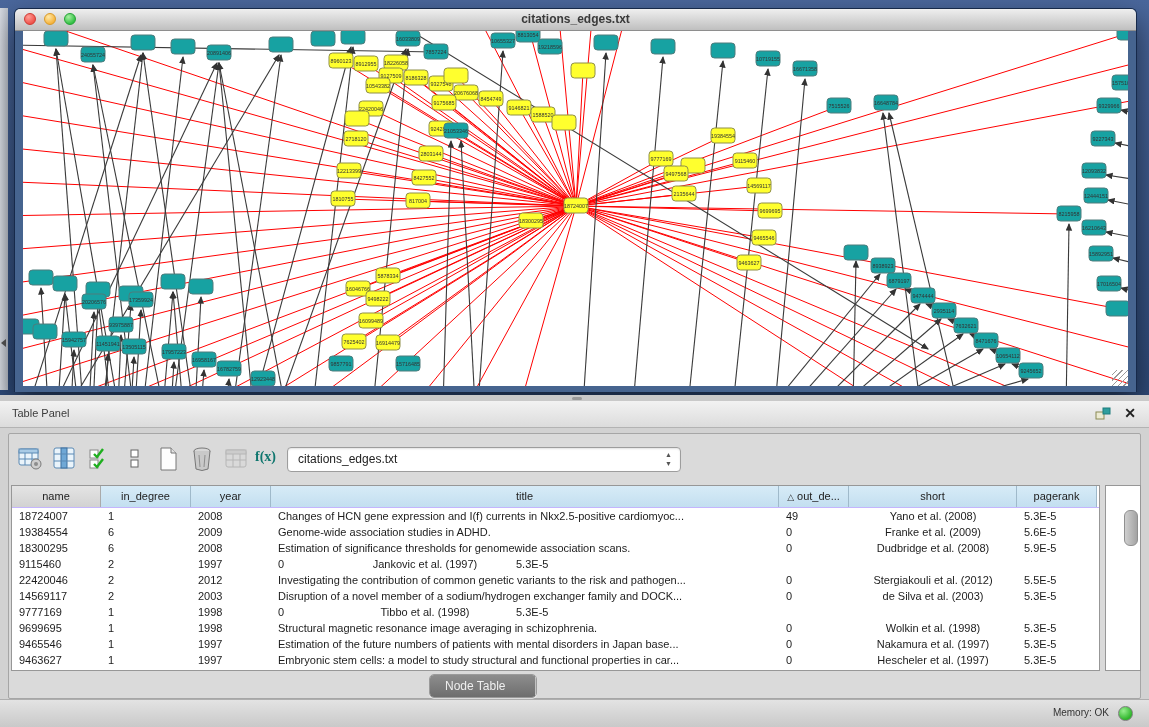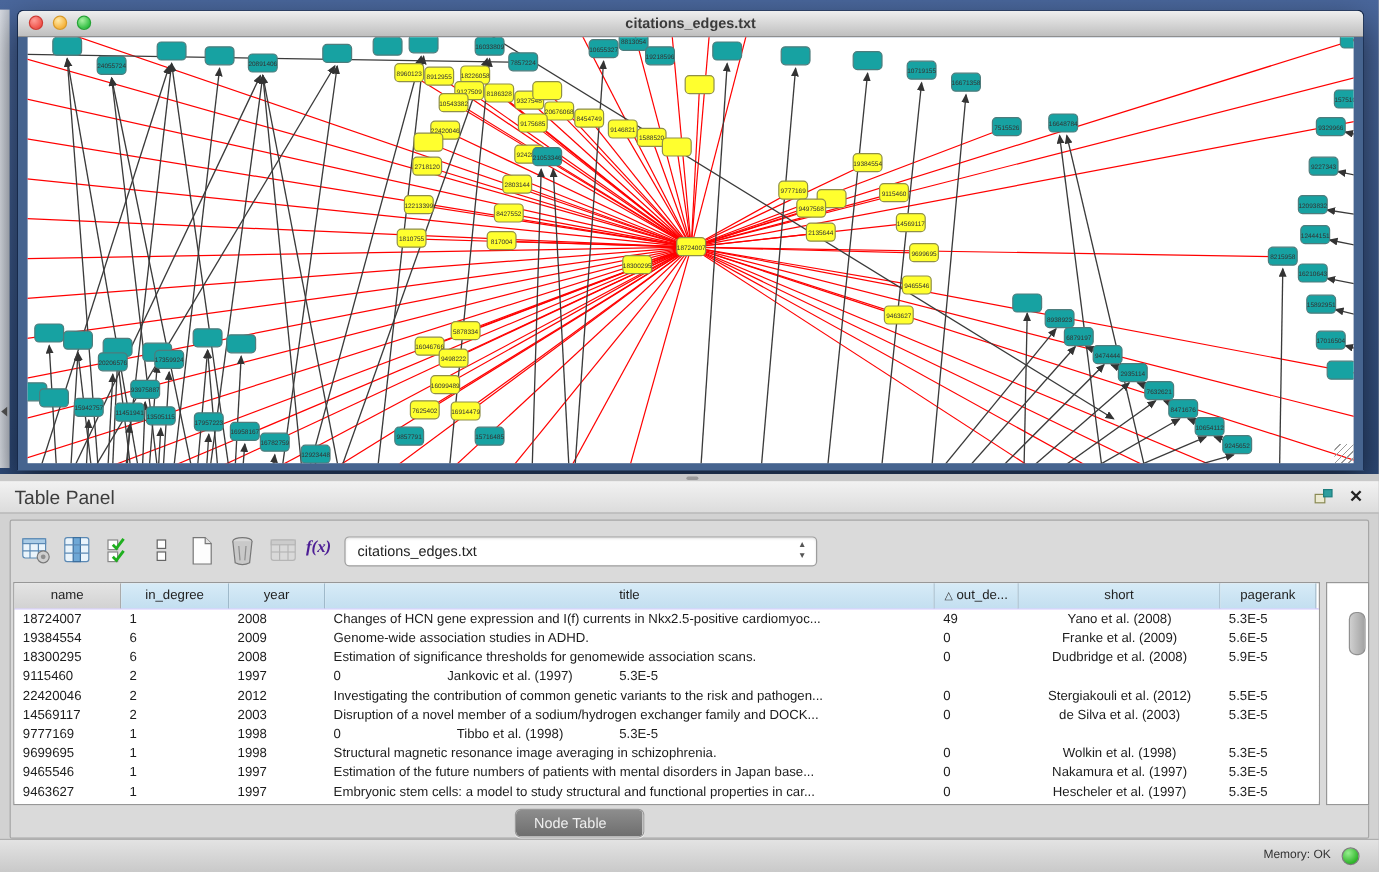--- a/index.html
+++ b/index.html
@@ -31,21 +31,21 @@
   .canvas svg{display:block;}
   .grip{position:absolute;right:0;bottom:0;width:16px;height:16px;
         background:repeating-linear-gradient(135deg,transparent 0 3px,#9a9a9a 3px 4px);}
 
   
   .table-panel{position:absolute;left:0;top:395px;width:1149px;height:332px;background:#d2d2d2;}
   .tp-splitter{position:absolute;left:0;top:0;width:100%;height:6px;background:#c9c9c9;}
   .tp-splitter .knob{position:absolute;left:572px;top:2px;width:10px;height:3px;background:#9a9a9a;border-radius:2px;}
   .tp-header{position:absolute;left:0;top:6px;width:100%;height:26px;
              background:linear-gradient(#f2f2f2,#dcdcdc);border-bottom:1px solid #b3b3b3;}
-  .tp-title{position:absolute;left:12px;top:6px;font-size:16px;color:#3c3c3c;text-align:right;}
+  .tp-title{position:absolute;left:12px;top:6px;font-size:11px;color:#3c3c3c;text-align:right;}
   .tp-float{position:absolute;right:38px;top:6px;width:16px;height:14px;}
   .tp-close{position:absolute;right:13px;top:4px;font-size:14px;font-weight:bold;color:#222;cursor:default;}
   .tp-content{position:absolute;left:8px;top:38px;width:1131px;height:264px;
               border:1px solid #a6a6a6;background:#dadada;border-radius:2px;}
 
   
   .toolbar{position:absolute;left:0;top:0;width:100%;height:48px;}
   .tbicon{position:absolute;top:12px;width:28px;height:27px;}
   .net-select{position:absolute;left:278px;top:13px;width:392px;height:23px;background:#ffffff;
               border:1px solid #9d9d9d;border-radius:4px;box-shadow:inset 0 1px 2px rgba(0,0,0,.12);}
@@ -733,21 +733,21 @@
         </span>
         <span class="tbicon" style="left:214px">
           <svg width="27" height="26" viewBox="0 0 27 26" opacity="0.45">
               <rect x="3" y="4" width="20" height="17" rx="2" fill="#d9d9d9" stroke="#8a8a8a"></rect>
               <rect x="3" y="4" width="20" height="4" fill="#bdbdbd" stroke="#8a8a8a"></rect>
               <line x1="10" y1="8" x2="10" y2="21" stroke="#8a8a8a"></line>
               <line x1="17" y1="8" x2="17" y2="21" stroke="#8a8a8a"></line>
               <line x1="3" y1="14" x2="23" y2="14" stroke="#8a8a8a"></line>
             </svg>
         </span>
-        <span class="tbicon" style="left:246px;top:15px;font-size:14px;font-family:'Liberation Serif',serif;font-style:italic;font-weight:bold;color:#4c1d95;">f(x)</span>
+        <span class="tbicon" style="left:246px;top:15px;font-size:14px;font-family:'Liberation Serif',serif;font-weight:bold;color:#0f766e;">f(x)</span>
 
         <div class="net-select">
           <span class="lbl">citations_edges.txt</span>
           <span class="stepper">▲<br>▼</span>
         </div>
       </div>
 
       <div class="ctable">
         <div class="thead">
           <div class="th rowhdr c0"><span>name</span></div>

